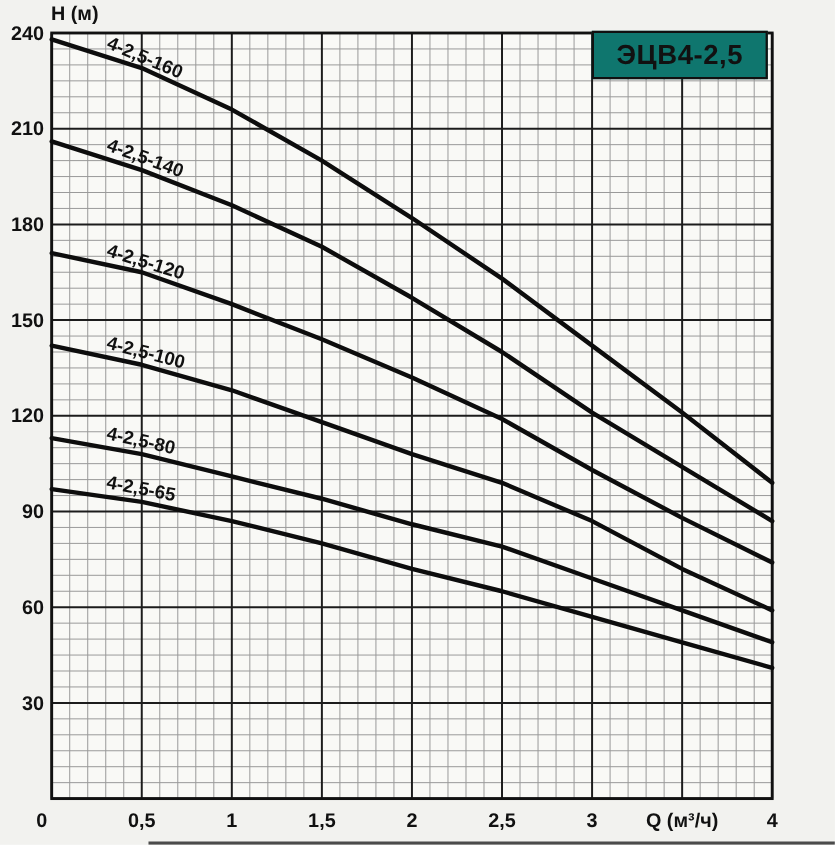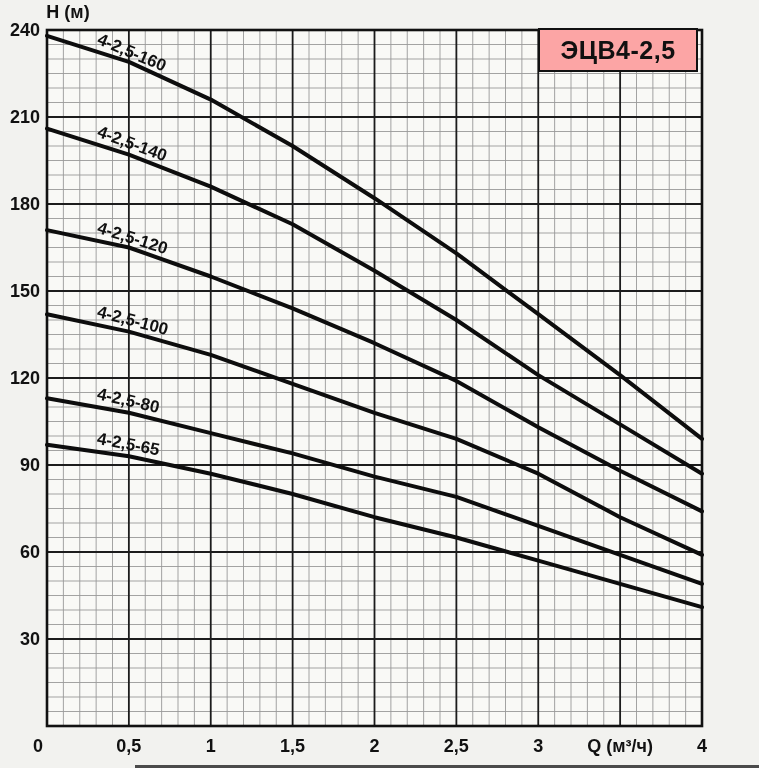--- a/index.html
+++ b/index.html
@@ -1,21 +1,21 @@
 <!DOCTYPE html>
 <html><head>
 <meta charset="utf-8">
 <style>
   html,body{margin:0;padding:0;}
   body{font-family:"Liberation Sans",sans-serif;}
   .page{position:relative;width:759px;height:768px;background:#f2f2ef;overflow:hidden;}
   .chart-svg{position:absolute;left:0;top:0;}
   .title-box{
     position:absolute;left:538px;top:28px;width:156px;height:40px;
-    background:#fca5a5;border:2px solid #111;
+    background:#0f766e;border:2px solid #111;
     display:flex;align-items:center;justify-content:center;
     font-size:25px;font-weight:700;color:#111;letter-spacing:0.5px;
   }
   text{font-family:"Liberation Sans",sans-serif;fill:#111;}
   .tick-label{font-size:18px;font-weight:700;}
   .axis-label{font-size:18px;font-weight:700;}
   .curve-label{font-size:17px;font-weight:700;}
 </style>
 </head>
 <body>

